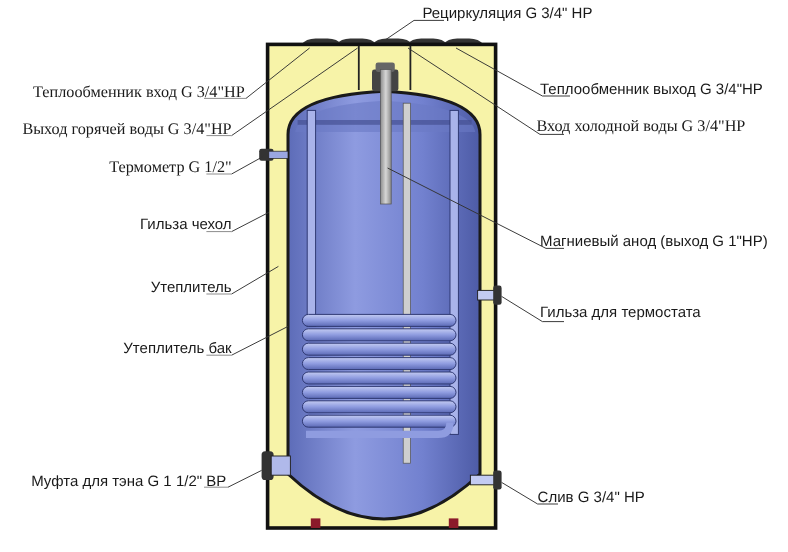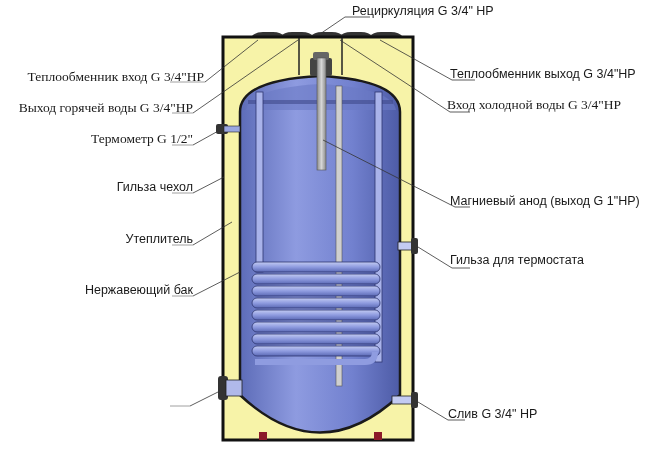--- a/index.html
+++ b/index.html
@@ -130,20 +130,21 @@
 
 <div class="lbl serif r" style="right:453px; top:70px;">Теплообменник вход G 3/4"НР</div>
 <div class="lbl serif r" style="right:464px; top:101px;">Выход горячей воды G 3/4"НР</div>
 <div class="lbl serif r" style="right:464px; top:132px;">Термометр G 1/2"</div>
 
 <div class="lbl" style="left:450px; top:67px;">Теплообменник выход G 3/4"НР</div>
 <div class="lbl serif" style="left:447px; top:98px;">Вход холодной воды G 3/4"НР</div>
 
 <div class="lbl r" style="right:464px; top:180px;">Гильза чехол</div>
 <div class="lbl r" style="right:464px; top:232px;margin-left:13px;">Утеплитель</div>
-<div class="lbl r" style="right:464px; top:283px;">Нержавеющий бак</div>
+<div class="lbl r" style="right:464px; top:283px;">Утеплитель бак</div>
 
 <div class="lbl" style="left:450px; top:194px;">Магниевый анод (выход G 1"НР)</div>
 <div class="lbl" style="left:450px; top:253px;text-align:center;">Гильза для термостата</div>
 
+<div class="lbl" style="left:26px; top:394px;">Муфта для тэна G 1 1/2" ВР</div>
 <div class="lbl" style="left:448px; top:407px;">Слив G 3/4" НР</div>
 
 </div>
 
 </body></html>

